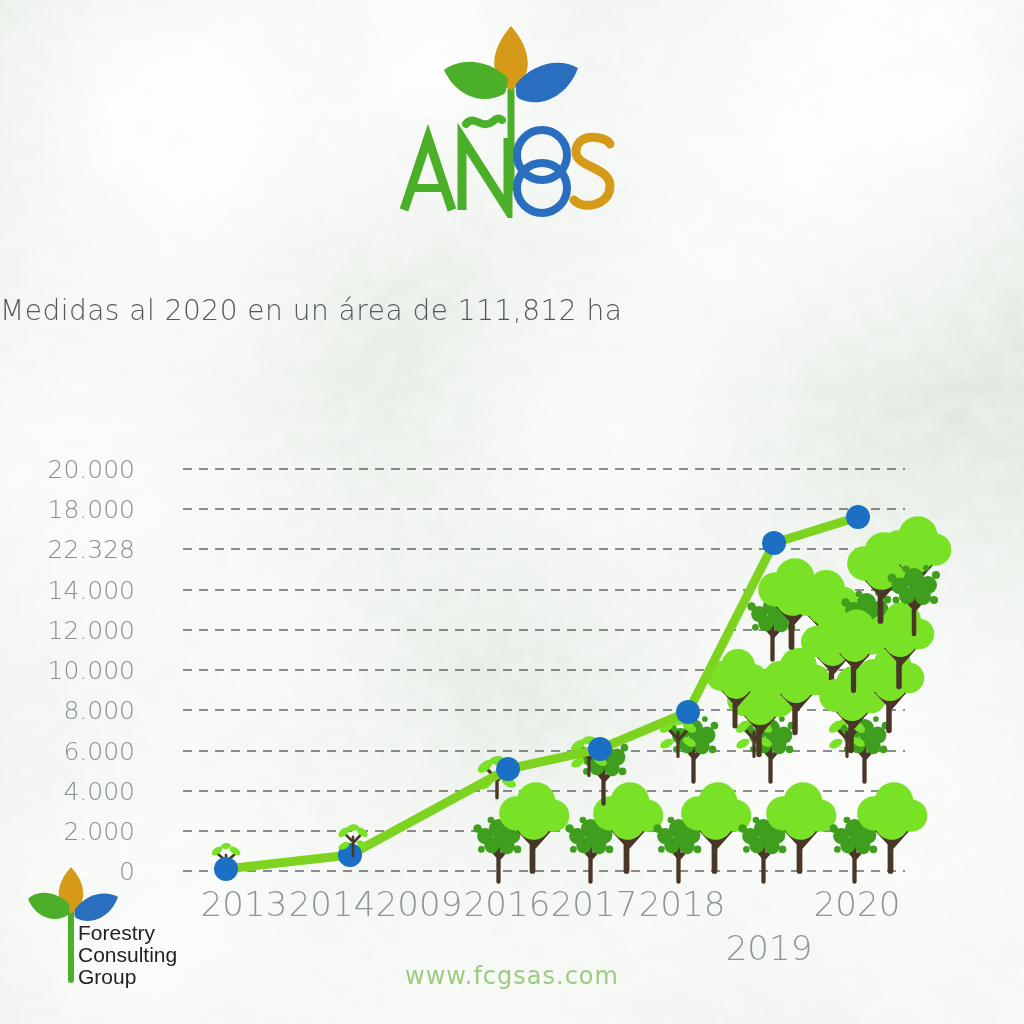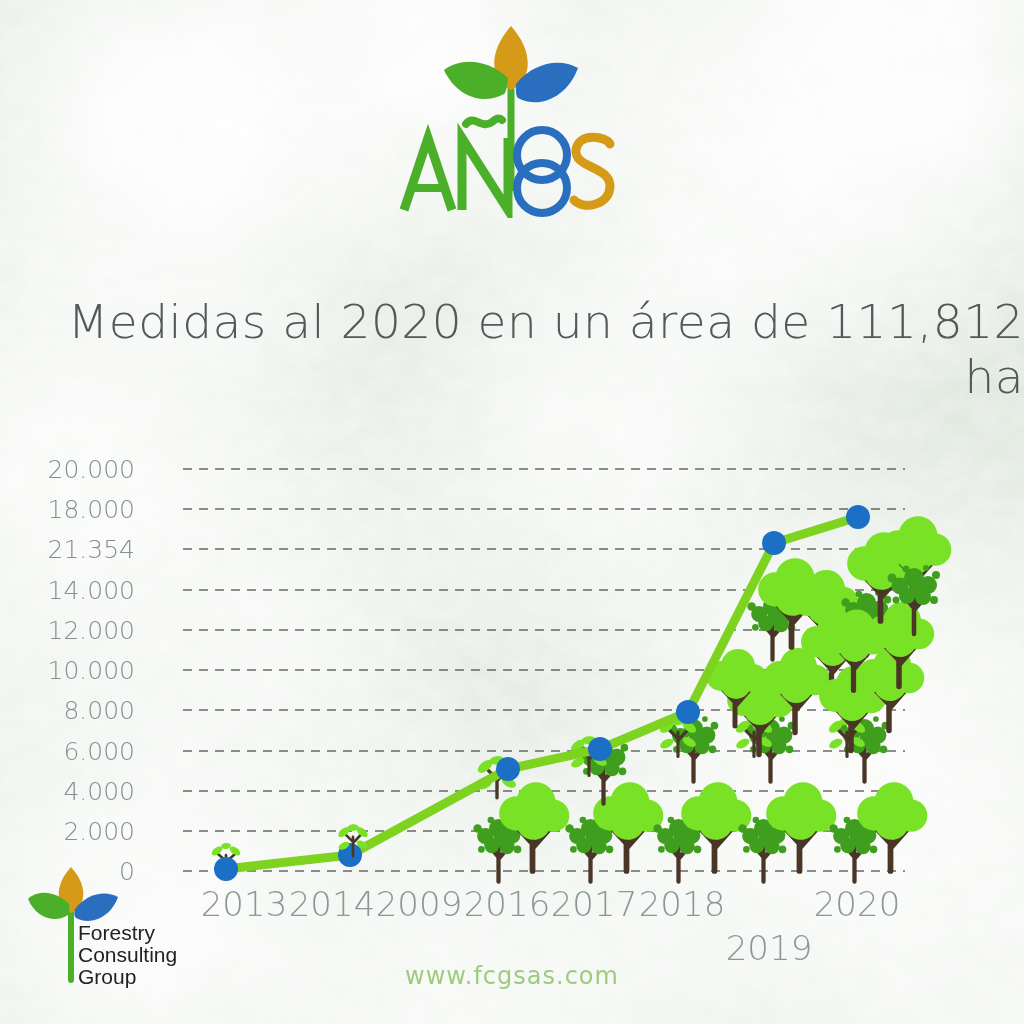--- a/index.html
+++ b/index.html
@@ -31,24 +31,23 @@
   #logo-wrap{position:absolute;left:0;right:0;top:18px;display:flex;justify-content:center;}
   #anos-logo{width:260px;height:200px;display:block;}
 
   
   #headline{
     position:absolute;left:0;right:0;top:240px;text-align:center;
     font-size:41px;font-weight:bold;color:#121212;letter-spacing:-0.5px;
     font-family:"Liberation Sans",sans-serif;
   }
   #subhead{
-    position:absolute;left:0;right:0;top:294px;text-align:right;
-    font-size:47px;font-weight:300;color:#53595a;letter-spacing:0.5px;
+    position:absolute;left:0;right:0;top:294px;text-align:left;
+    font-size:28px;font-weight:300;color:#53595a;letter-spacing:0.5px;
     font-family:"DejaVu Sans",sans-serif;
-    margin-left:34px;
   }
 
   
   #chart{position:absolute;left:0;top:0;width:1024px;height:932px;}
   .ylab{
     position:absolute;text-align:right;width:105px;
     font-size:25px;color:#86908e;font-family:"DejaVu Sans",sans-serif;font-weight:300;
     transform:translateY(-50%);
   }
   .xlab{
@@ -303,21 +302,21 @@
       </g>
 
       <g transform="translate(340,825) scale(0.65)">
           <use href="#sapling"></use>
         </g>
     </svg>
 
     
     <div class="ylab" style="left:30px;top:469px;">20.000</div>
     <div class="ylab" style="left:30px;top:509px;">18.000</div>
-    <div class="ylab" style="left:30px;top:549px;">21.354</div>
+    <div class="ylab" style="left:30px;top:549px;">22.328</div>
     <div class="ylab" style="left:30px;top:590px;">14.000</div>
     <div class="ylab" style="left:30px;top:630px;">12.000</div>
     <div class="ylab" style="left:30px;top:670px;">10.000</div>
     <div class="ylab" style="left:30px;top:710px;">8.000</div>
     <div class="ylab" style="left:30px;top:751px;">6.000</div>
     <div class="ylab" style="left:30px;top:791px;">4.000</div>
     <div class="ylab" style="left:30px;top:831px;">2.000</div>
     <div class="ylab" style="left:30px;top:871px;">0</div>
 
     

